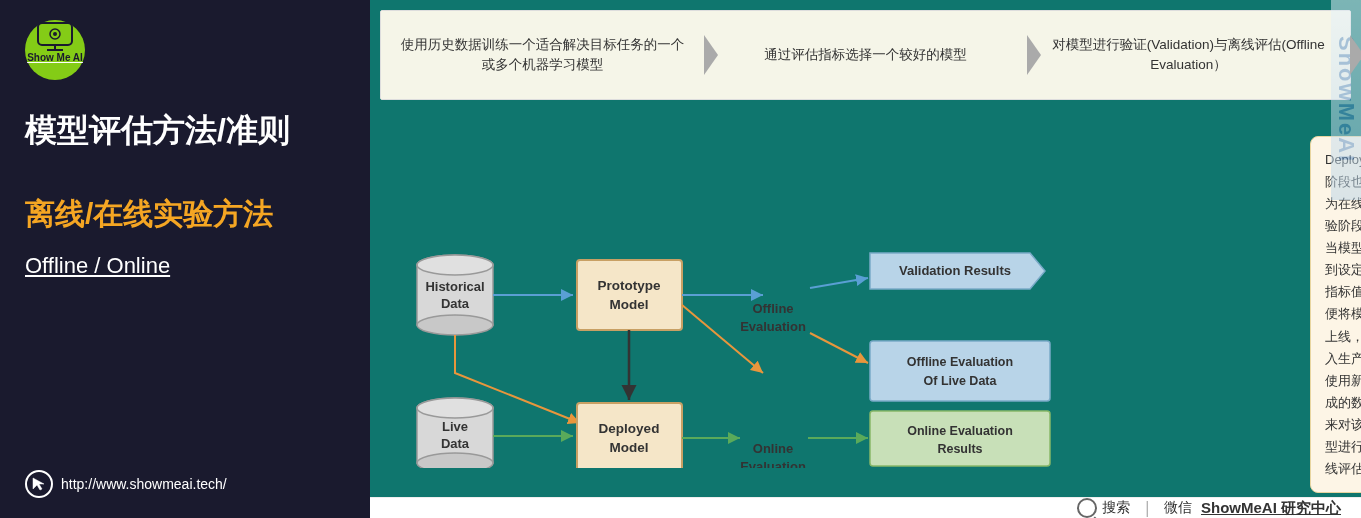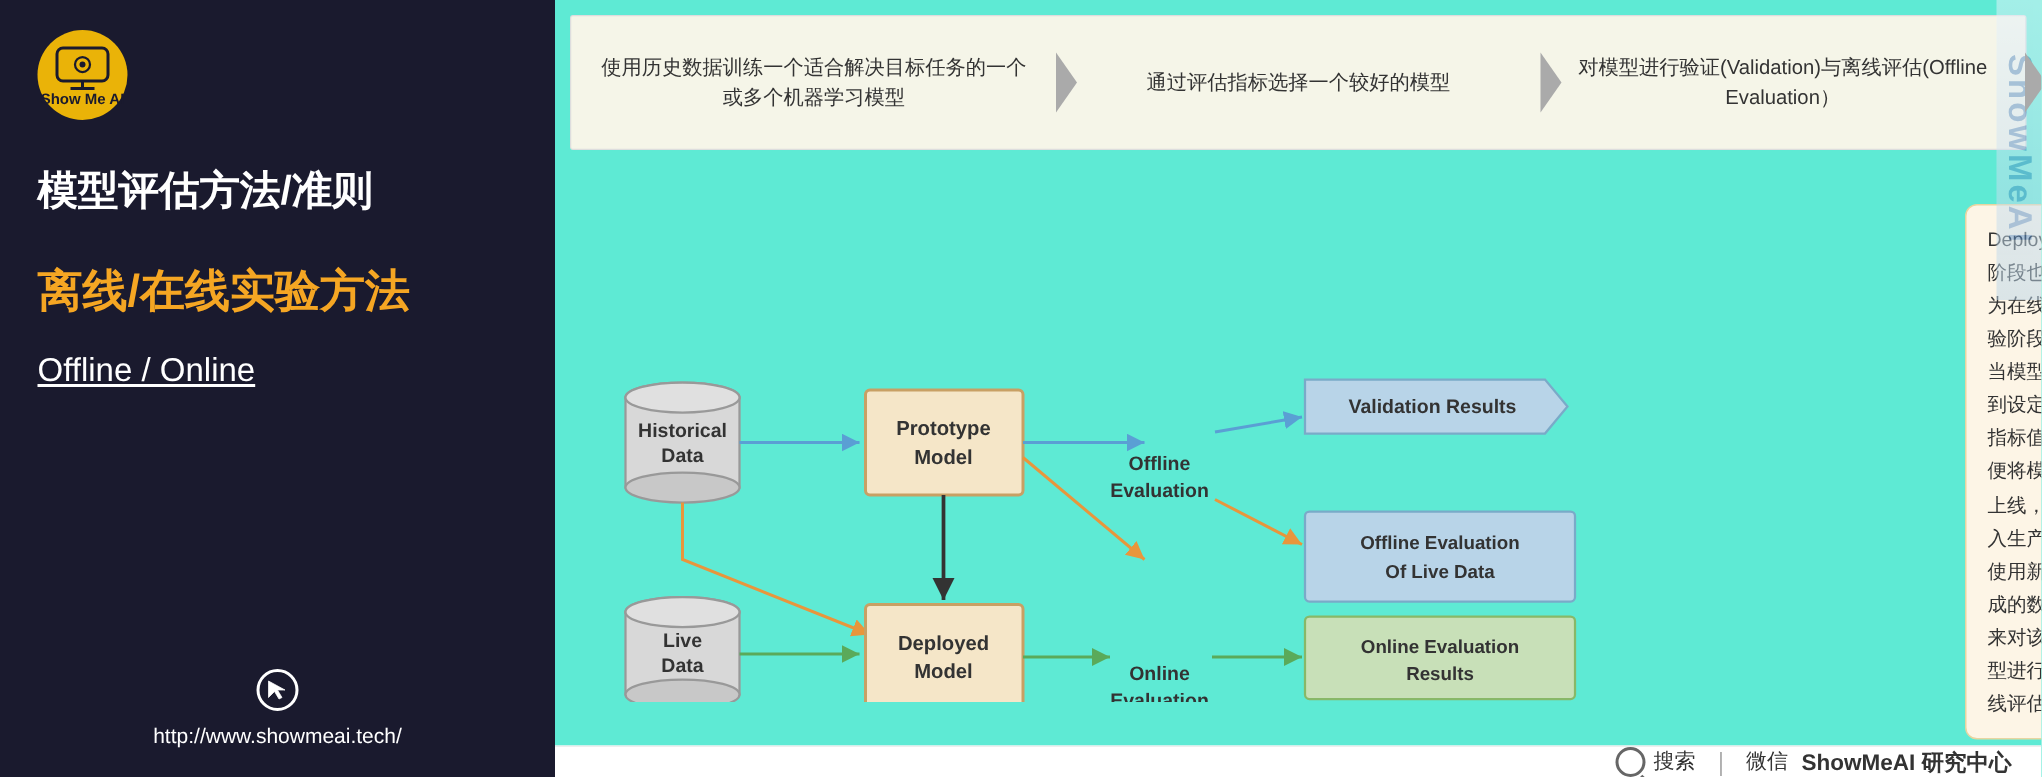--- a/index.html
+++ b/index.html
@@ -25,32 +25,32 @@
     .sidebar-top {
       display: flex;
       align-items: center;
       gap: 12px;
       margin-bottom: 30px;
     }
     .logo-circle {
       width: 60px;
       height: 60px;
       border-radius: 50%;
-      background: #eab308;
-      display: flex;
-      align-items: center;
+      background: #84cc16;
+      display: flex;
       justify-content: center;
       flex-shrink: 0;
+      text-decoration: underline;
     }
     .sidebar-title {
-      font-size: 27px;
+      font-size: 32px;
       font-weight: bold;
       color: white;
       line-height: 1.3;
-      margin-bottom: 30px;
+      margin-bottom: 42px;
     }
     .sidebar-subtitle {
       font-size: 30px;
       font-weight: bold;
       color: #f5a623;
       line-height: 1.3;
       margin-bottom: 20px;
     }
     .sidebar-en {
       font-size: 22px;
@@ -58,42 +58,41 @@
       font-weight: 500;
       margin-bottom: auto;
       text-decoration: underline;
     }
     .sidebar-footer {
       display: flex;
       align-items: center;
       gap: 8px;
       margin-top: auto;
       padding-top: 20px;
-      flex-direction: column;
     }
     .sidebar-footer-text {
       font-size: 14px;
       color: white;
     }
     .arrow-icon {
       width: 28px;
       height: 28px;
       border: 2px solid white;
       border-radius: 50%;
       display: flex;
       align-items: center;
       justify-content: center;
       color: white;
       font-size: 14px;
     }
 
     
     .main-content {
       flex: 1;
-      background: #5eead4;
+      background: #0f766e;
       position: relative;
       overflow: hidden;
     }
 
     
     .top-banner {
       background: #f5f5e8;
       border: 1px solid #ddd;
       display: flex;
       align-items: stretch;
@@ -371,16 +370,16 @@
     </div>
   </div>
 
   <div class="watermark-right">ShowMeAI</div>
 
   <div class="main-footer">
     <div class="footer-search-icon"></div>
     <span class="footer-text">搜索</span>
     <span class="footer-divider">｜</span>
     <span class="footer-text">微信</span>
-    <span class="footer-text footer-bold" style="margin-left:4px;">ShowMeAI 研究中心</span>
+    <span class="footer-text footer-bold" style="margin-left:4px;text-decoration:underline;">ShowMeAI 研究中心</span>
   </div>
 
 </div>
 
 </body></html>

